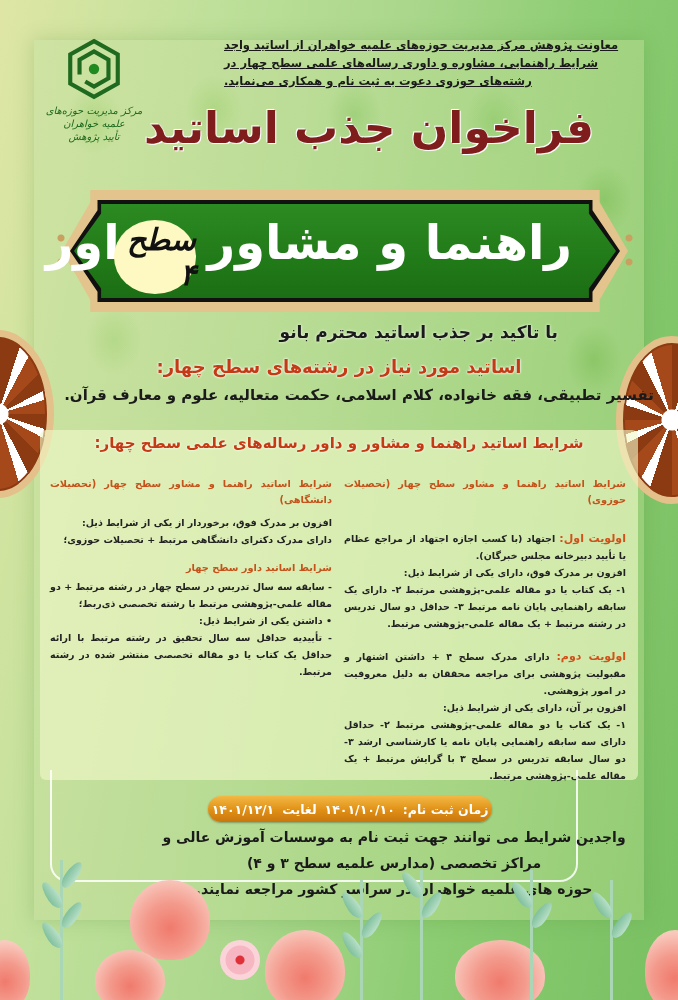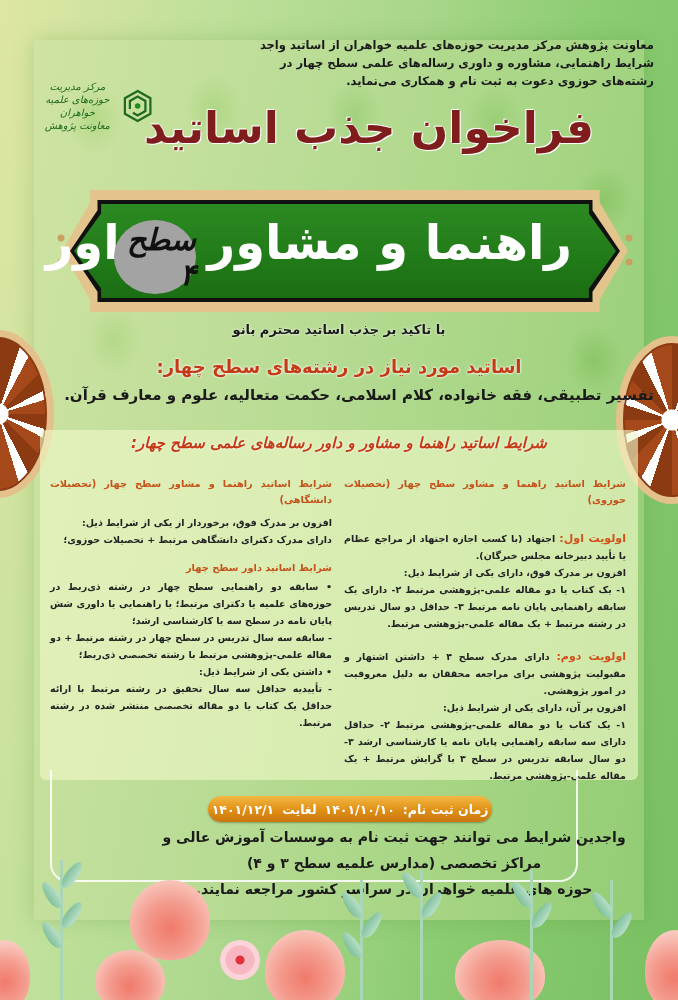--- a/index.html
+++ b/index.html
@@ -19,25 +19,25 @@
       radial-gradient(ellipse 40px 50px at 320px 75px, rgba(120,190,80,.35), transparent 70%),
       radial-gradient(ellipse 40px 50px at 460px 80px, rgba(120,190,80,.35), transparent 70%),
       radial-gradient(ellipse 40px 50px at 570px 160px, rgba(110,180,70,.4), transparent 70%),
       radial-gradient(ellipse 40px 50px at 560px 320px, rgba(110,180,70,.4), transparent 70%),
       radial-gradient(ellipse 40px 50px at 80px 300px, rgba(140,200,90,.3), transparent 70%),
       linear-gradient(100deg, #cfe3a3 0%, #b9dc95 40%, #a4d482 75%, #93cc74 100%);
     box-shadow: 0 0 18px rgba(80,140,50,.25);
   }
   .intro {
     position: absolute; right: 24px; top: 36px; width: 430px;
-    font-size: 11.5px; font-weight: bold; color: #1a1a1a; line-height: 18px; text-align: right;
+    font-size: 11.5px; font-weight: bold; color: #1a1a1a; line-height: 18px; text-align: left; text-decoration: underline;
   }
   .logo {
     position: absolute; left: 34px; top: 34px; width: 120px; height: 140px;
-    display: flex; align-items: center;
+    display: flex; flex-direction: column; align-items: center;
   }
   .logo-mark {
     width: 62px; height: 62px; margin-top: 4px;
   }
   .logo-text {
     font-family: "DejaVu Serif", serif; font-size: 10px; color: #1f6a1f; text-align: center; line-height: 13px; margin-top: 4px; font-style: italic;
   }
   .main-title {
     position: absolute; left: 130px; right: 70px; top: 102px;
     text-align: center; font-size: 44px; font-weight: bold; color: #7f1d1d;
@@ -61,54 +61,53 @@
     position: absolute; inset: 14px 12px;
     background: linear-gradient(180deg, #2c8a22, #217a18 60%, #1c6e14);
     clip-path: polygon(5% 0, 95% 0, 95% 10%, 100% 50%, 95% 90%, 95% 100%, 5% 100%, 5% 90%, 0 50%, 5% 10%);
   }
   .banner-text {
     position: absolute; right: 56px; top: 24px;
     font-size: 48px; font-weight: bold; color: #fff; white-space: nowrap;
   }
   .level-badge {
     position: absolute; left: 52px; top: 30px; width: 82px; height: 74px;
-    border-radius: 50%; background: #a3a3a3;
+    border-radius: 50%; background: #fef9c3;
     display: flex; align-items: center; justify-content: center;
     font-family: "DejaVu Serif", serif; font-size: 30px; font-weight: bold; font-style: italic; color: #111;
   }
   .banner-ornament-left, .banner-ornament-right {
     position: absolute; top: 40px; width: 10px; height: 40px;
     background: radial-gradient(circle at 50% 20%, #c9a060 3px, transparent 4px), radial-gradient(circle at 50% 80%, #c9a060 3px, transparent 4px);
   }
   .banner-ornament-left { left: -6px; }
   .banner-ornament-right { right: -6px; }
   .subtitle {
     position: absolute; left: 120px; right: 120px; top: 322px;
-    text-align: center; font-size: 13px; font-weight: bold; color: #1a1a1a;
+    font-size: 17px; font-weight: bold; color: #1a1a1a;
     text-shadow: 0 0 3px #fff;
   }
   .fields-title {
     position: absolute; left: 100px; right: 100px; top: 356px;
     text-align: center; font-size: 18px; font-weight: bold; color: #c43a14;
     text-shadow: 0 0 3px #fff, 0 0 2px #fff;
   }
   .fields-list {
     position: absolute; left: 60px; right: 20px; top: 386px;
     text-align: center; font-size: 15px; font-weight: bold; color: #1a1a1a;
   }
   .conditions-panel {
     position: absolute; left: 40px; right: 40px; top: 430px; height: 350px;
     background: rgba(240, 248, 200, .62);
     border-radius: 6px;
   }
   .conditions-title {
     position: absolute; left: 60px; right: 60px; top: 434px;
     text-align: center; font-size: 15px; font-weight: bold; color: #c43a14;
     text-shadow: 0 0 3px #fff;
-    font-style: italic;
   }
   .col {
     position: absolute; font-size: 9.5px; font-weight: bold; color: #222; line-height: 17px; text-align: justify;
   }
   .col-right { right: 52px; top: 476px; width: 282px; }
   .col-left { left: 50px; top: 476px; width: 282px; }
   .col h4 { font-size: 9.8px; color: #c4521a; font-weight: bold; margin-bottom: 6px; line-height: 16px; }
   .col .priority { color: #d2501a; font-size: 11px; }
   .col p { margin-bottom: 0; }
   .col .gap { height: 16px; }
@@ -165,21 +164,21 @@
 <div class="rosette right"></div>
 
 <div class="logo">
   <svg class="logo-mark" viewBox="0 0 60 60">
     <polygon points="30,3 53,16 53,44 30,57 7,44 7,16" fill="none" stroke="#1f6a1f" stroke-width="4"></polygon>
     <polygon points="30,13 44,21 44,39 30,47 16,39 16,21" fill="none" stroke="#1f6a1f" stroke-width="4" stroke-dasharray="60 10"></polygon>
     <circle cx="30" cy="30" r="5" fill="#1f8a1f"></circle>
   </svg>
   <div class="logo-text">
     <div>مرکز مدیریت حوزه‌های علمیه خواهران</div>
-    <div>معاونت پژوهش</div>
+    <div>تأیید پژوهش</div>
   </div>
 </div>
 
 <div class="intro">معاونت پژوهش مرکز مدیریت حوزه‌های علمیه خواهران از اساتید واجد شرایط راهنمایی، مشاوره و داوری رساله‌های علمی سطح چهار در رشته‌های حوزوی دعوت به ثبت نام و همکاری می‌نماید.</div>
 
 <div class="main-title">فراخوان جذب اساتید</div>
 
 <div class="banner-wrap">
   <div class="banner-frame"></div>
   <div class="banner-black"></div>
@@ -214,21 +213,20 @@
   <p>افزون بر آن، دارای یکی از شرایط ذیل:</p>
   <p>۱- یک کتاب یا دو مقاله علمی-پژوهشی مرتبط ۲- حداقل دارای سه سابقه راهنمایی پایان نامه یا کارشناسی ارشد ۳- دو سال سابقه تدریس در سطح ۳ با گرایش مرتبط + یک مقاله علمی-پژوهشی مرتبط.</p>
 </div>
 
 <div class="col col-left">
   <h4>شرایط اساتید راهنما و مشاور سطح چهار (تحصیلات دانشگاهی)</h4>
   <p>افزون بر مدرک فوق، برخوردار از یکی از شرایط ذیل:</p>
   <p>دارای مدرک دکترای دانشگاهی مرتبط + تحصیلات حوزوی؛</p>
   <div class="gap" style="height:12px"></div>
   <h4 style="margin-bottom:2px">شرایط اساتید داور سطح چهار</h4>
-  <p>• سابقه دو راهنمایی سطح چهار در رشته ذی‌ربط در حوزه‌های علمیه یا دکترای مرتبط؛ یا راهنمایی یا داوری شش پایان نامه در سطح سه یا کارشناسی ارشد؛</p>
   <p>- سابقه سه سال تدریس در سطح چهار در رشته مرتبط + دو مقاله علمی-پژوهشی مرتبط با رشته تخصصی ذی‌ربط؛</p>
   <p>• داشتن یکی از شرایط ذیل:</p>
   <p>- تأییدیه حداقل سه سال تحقیق در رشته مرتبط با ارائه حداقل یک کتاب یا دو مقاله تخصصی منتشر شده در رشته مرتبط.</p>
 </div>
 
 <div class="bottom-frame"></div>
 
 <div class="reg-pill">
   <span>زمان ثبت نام:</span>
   <span>۱۴۰۱/۱۰/۱۰</span>

